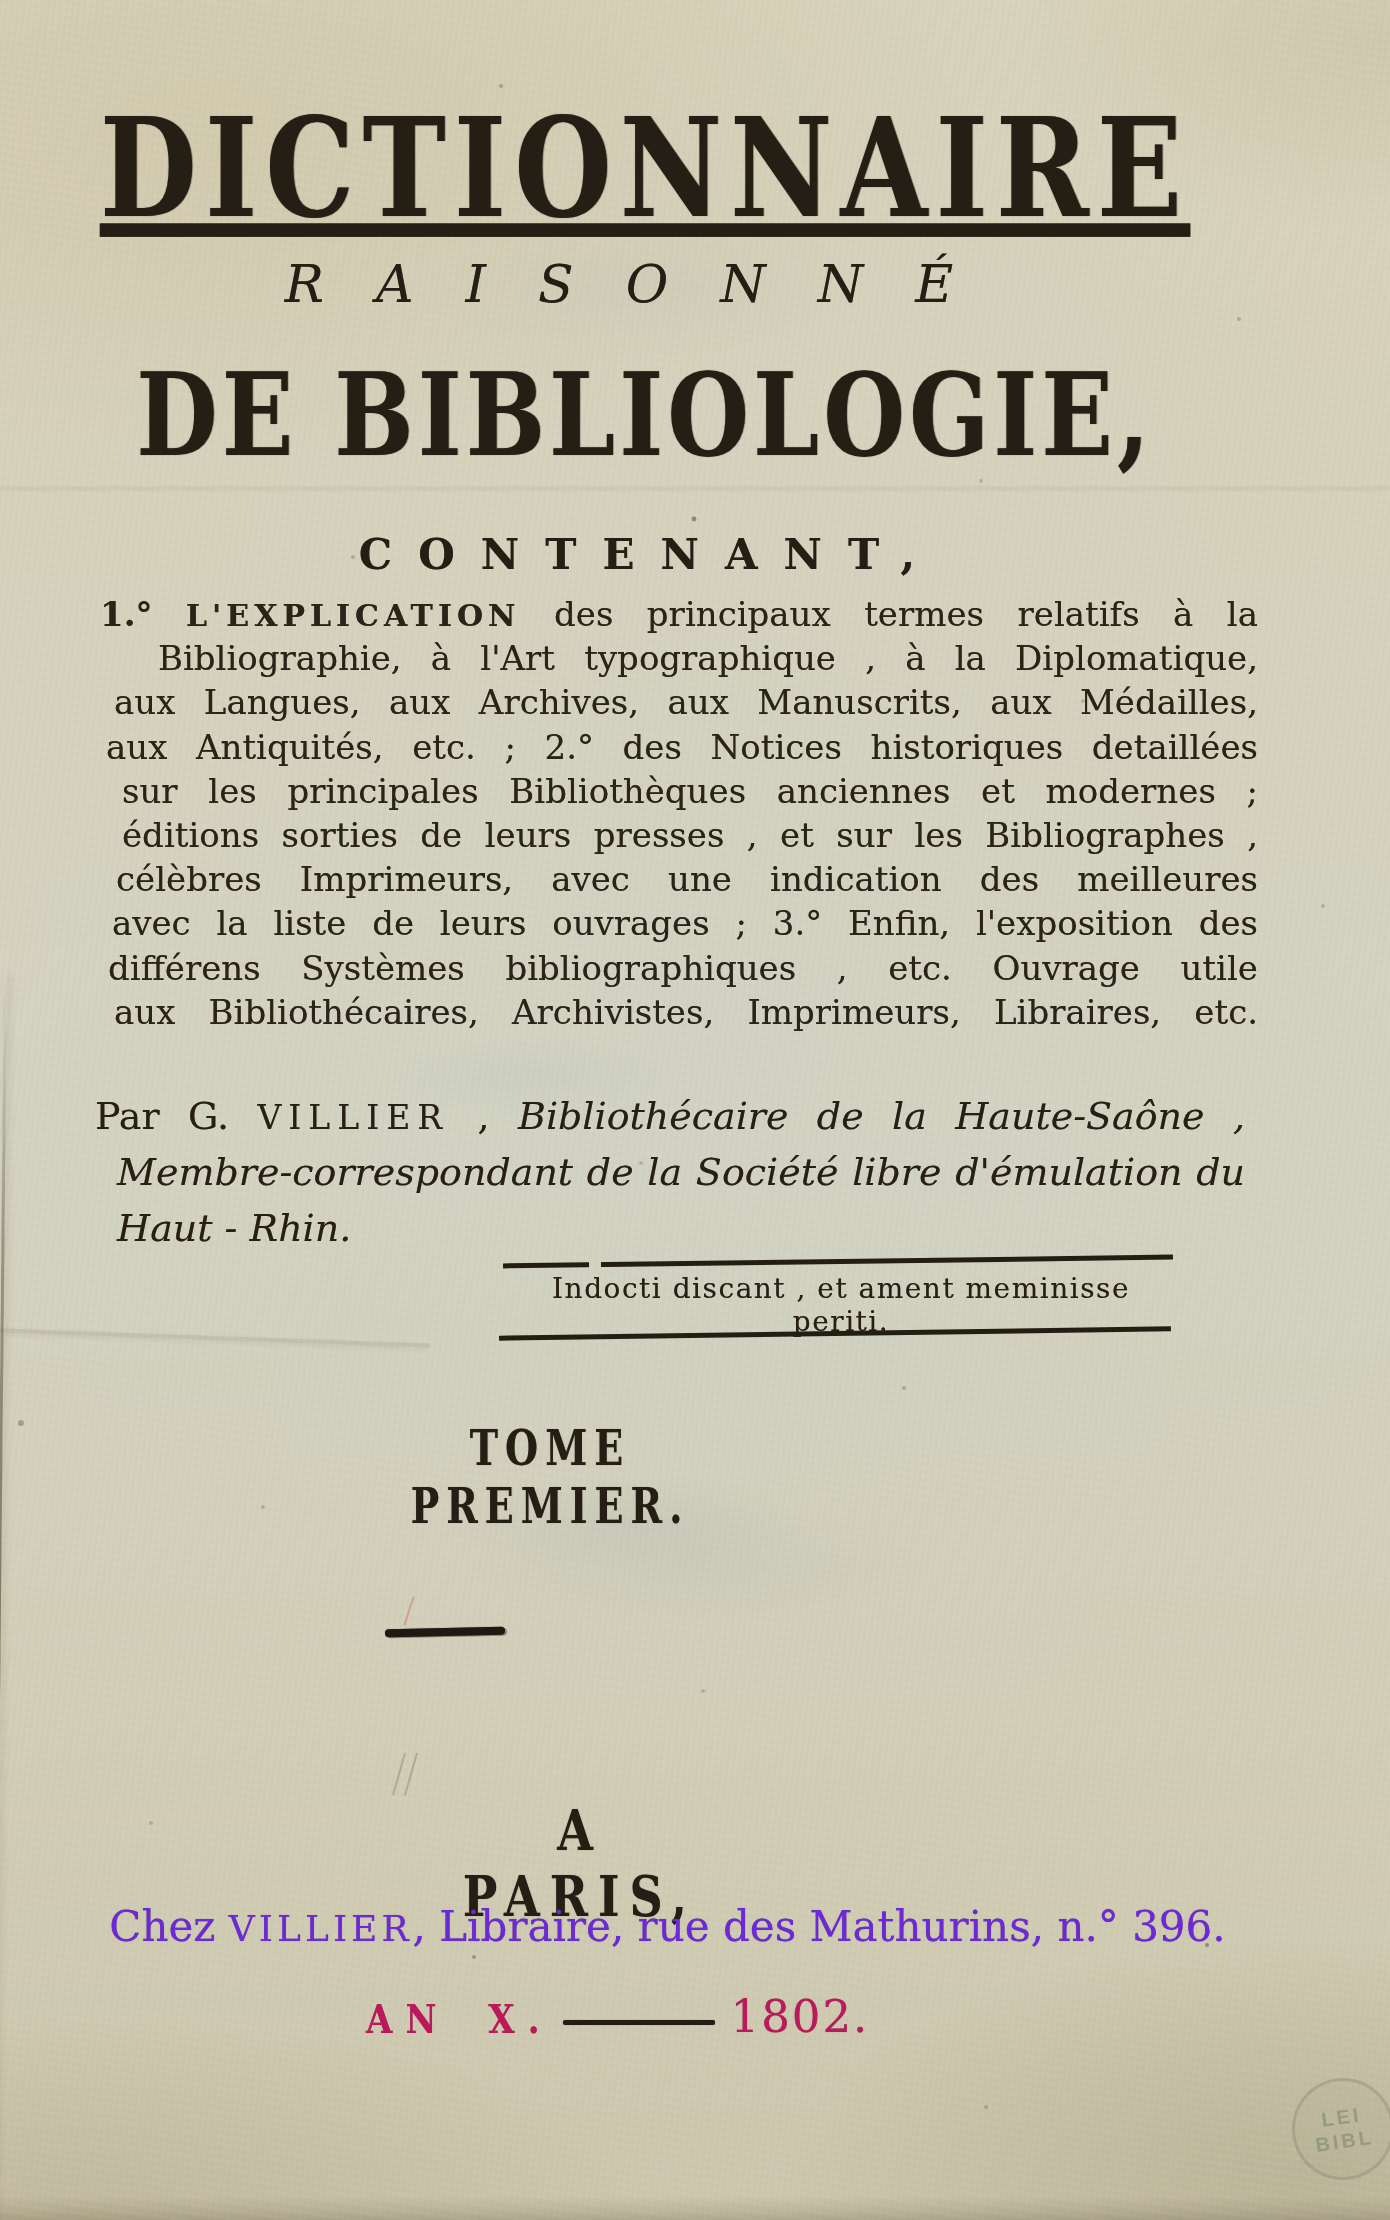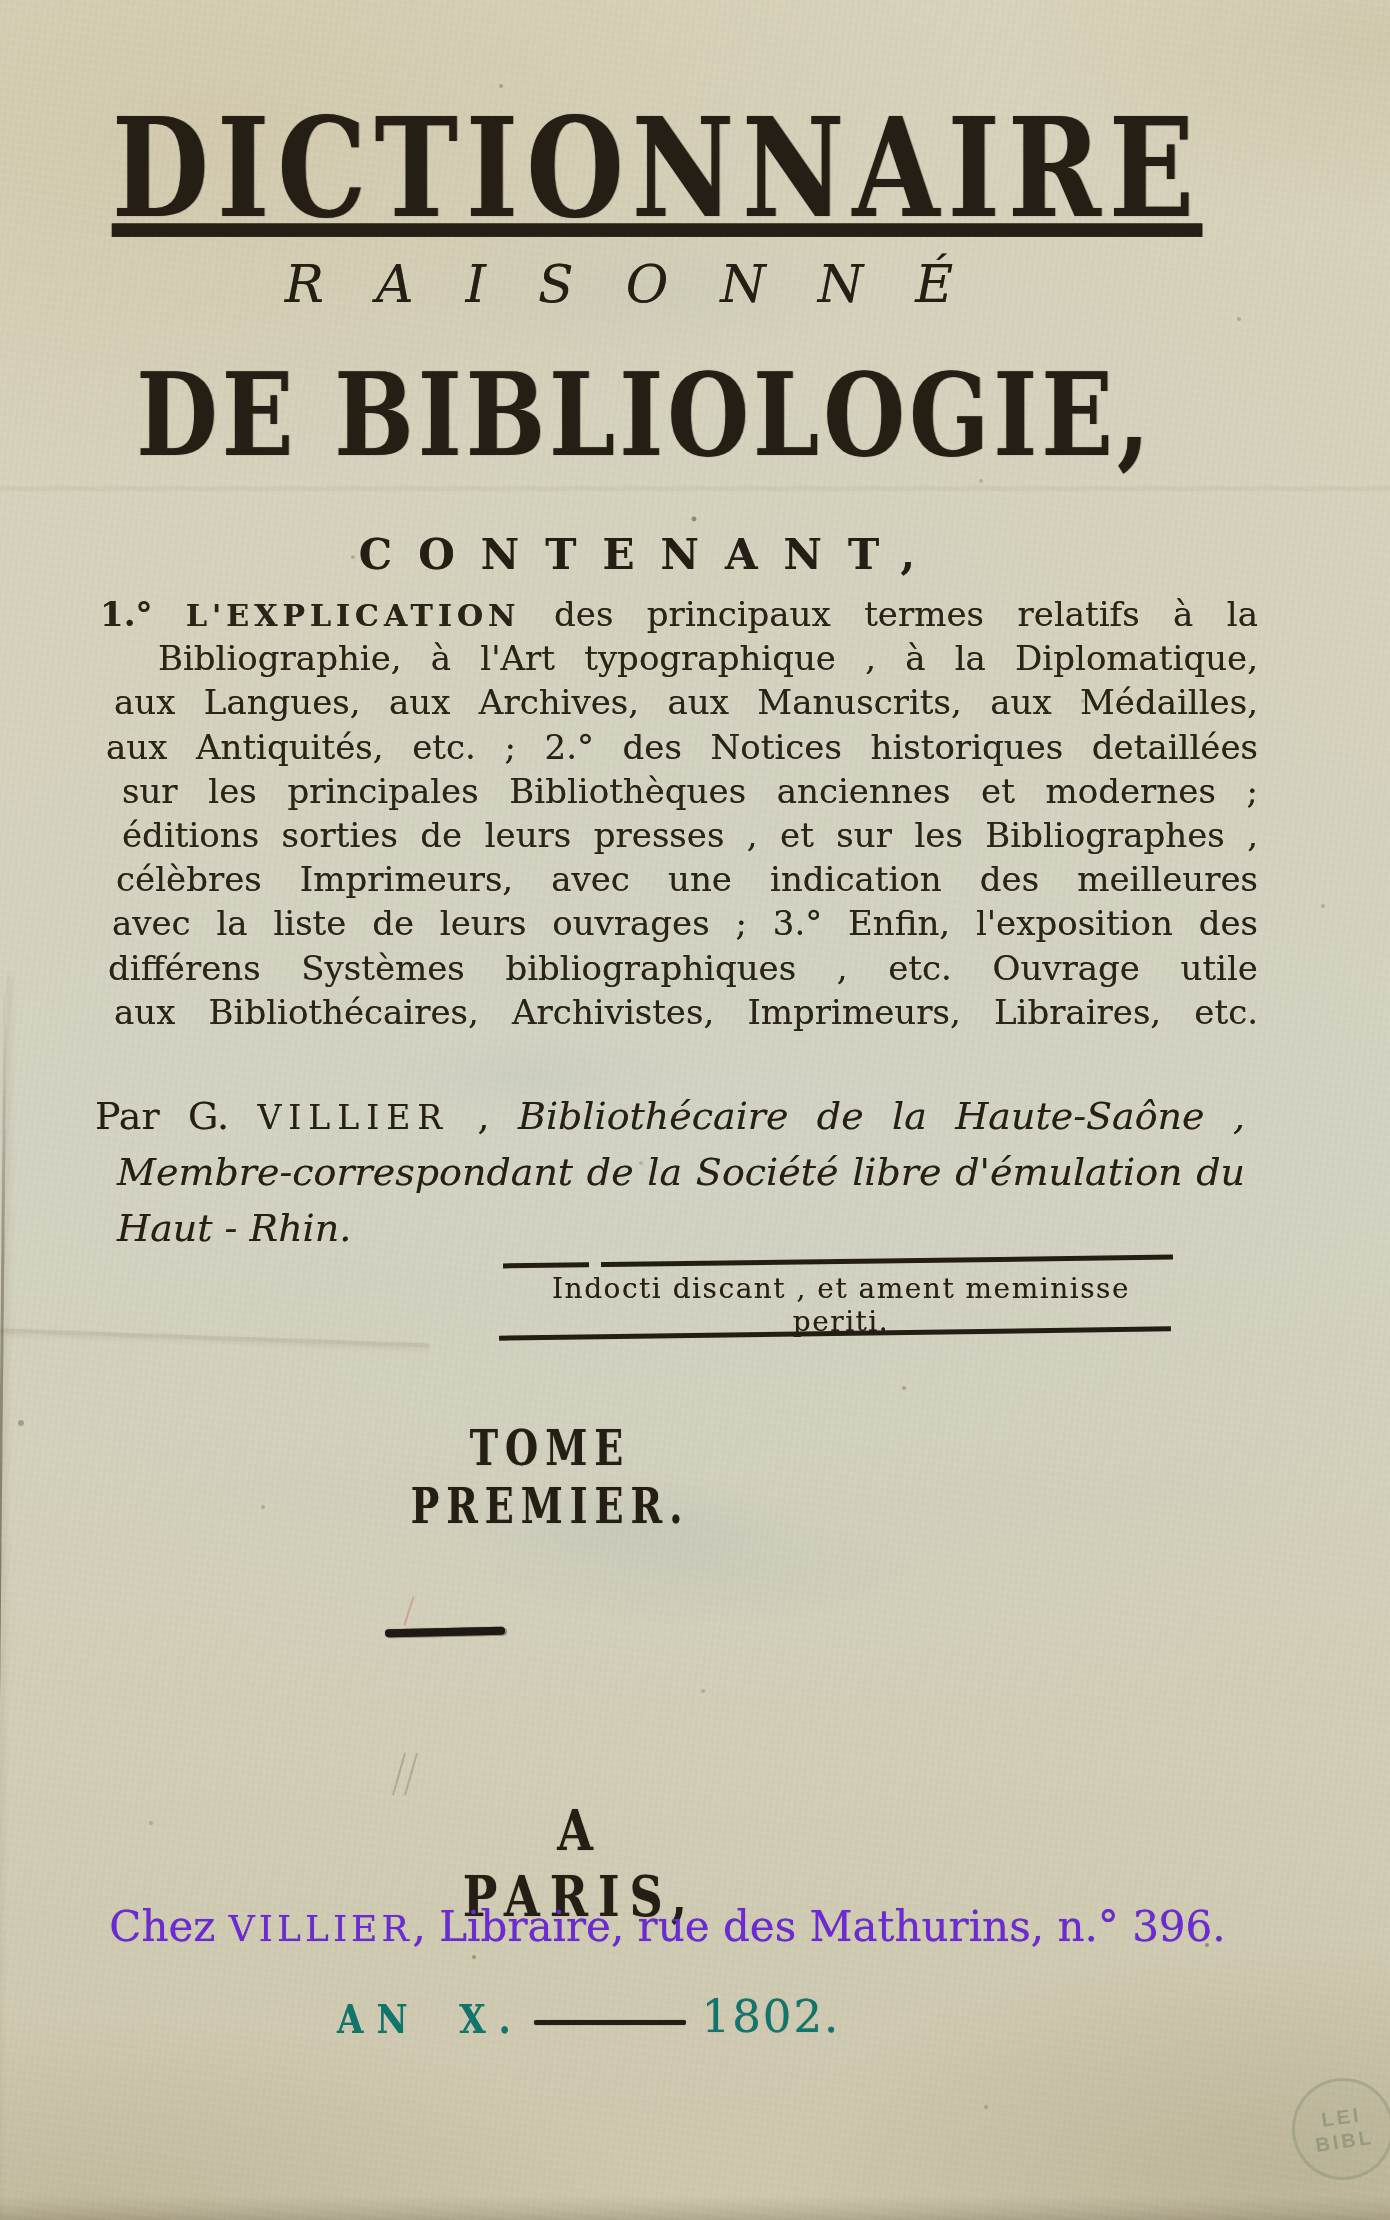--- a/index.html
+++ b/index.html
@@ -29,21 +29,21 @@
       radial-gradient(330px 90px at 50% 70.5%, rgba(128,155,165,.08), transparent 70%),
       radial-gradient(350px 100px at 47% 13%, rgba(140,160,165,.07), transparent 70%),
       radial-gradient(220px 60px at 38% 48.5%, rgba(135,156,160,.07), transparent 70%);
   }
   .ink{color:#241e15;}
   .soft{filter:blur(.35px);}
   .abs{position:absolute;}
   .ctr{text-align:center;}
   .stretch{display:block;transform:scaleY(1.22);transform-origin:top center;}
 
-  .t-main{left:72px;top:88px;width:1170px;font-size:112px;font-weight:700;letter-spacing:8px;
+  .t-main{left:60px;top:88px;width:1170px;font-size:112px;font-weight:700;letter-spacing:8px;
           text-shadow:0 0 1px rgba(36,28,16,.55),1px 0 0 rgba(36,28,16,.25);text-decoration:underline;}
   .t-sub{left:90px;top:254px;width:1110px;font-size:52px;font-style:italic;letter-spacing:52px;
          text-shadow:0 0 .5px rgba(36,28,16,.5);}
   .t-main2{left:80px;top:348px;width:1130px;font-size:94px;font-weight:700;letter-spacing:4px;
            text-shadow:0 0 1px rgba(36,28,16,.5),1px 0 0 rgba(36,28,16,.22);}
   .t-cont{left:90px;top:530px;width:1120px;font-size:42px;font-weight:700;letter-spacing:26px;
           text-shadow:0 0 .6px rgba(36,28,16,.5);}
 
   .para{left:100px;top:592px;width:1158px;font-size:34px;color:#2a2318;
         text-shadow:0 0 .6px rgba(42,35,24,.55);}
@@ -86,21 +86,21 @@
   .slashes span{position:absolute;top:0;width:1.5px;height:44px;background:rgba(118,106,84,.35);transform:rotate(16deg);display:block;}
   .slashes span:nth-child(2){left:12px;}
 
   .city{left:430px;top:1798px;width:300px;font-size:46px;font-weight:700;letter-spacing:10px;
         text-shadow:0 0 .8px rgba(36,28,16,.5);}
   .city .stretch{transform:scaleY(1.22);}
   .publine{left:90px;top:1902px;width:1155px;font-size:42px;color:#6d28d9;
            text-shadow:0 0 .7px rgba(38,30,19,.55);}
   .pub-name{font-size:36px;letter-spacing:4px;}
 
-  .anline{left:337px;top:1996px;display:flex;align-items:flex-start;color:#0f766e;}
+  .anline{left:366px;top:1996px;display:flex;align-items:flex-start;color:#be185d;}
   .an-label{font-size:34px;letter-spacing:13px;word-spacing:14px;font-weight:600;transform:scaleY(1.15);
             transform-origin:top left;text-shadow:0 0 .6px rgba(36,28,16,.5);}
   .an-dash{width:152px;height:5px;background:#241d13;margin:24px 16px 0 10px;border-radius:2px;
            box-shadow:0 0 1px rgba(36,28,16,.6);}
   .an-year{font-size:45px;letter-spacing:2px;margin-top:-6px;text-shadow:0 0 .7px rgba(36,28,16,.5);}
 
   .binding{left:4px;top:975px;width:3px;height:1250px;transform:rotate(.55deg);transform-origin:top left;
            background:linear-gradient(180deg,rgba(90,78,52,0) 0%,rgba(82,70,46,.45) 22%,rgba(70,59,38,.6) 55%,rgba(56,47,30,.78) 100%);
            box-shadow:3px 0 6px rgba(120,108,80,.25);}
 

